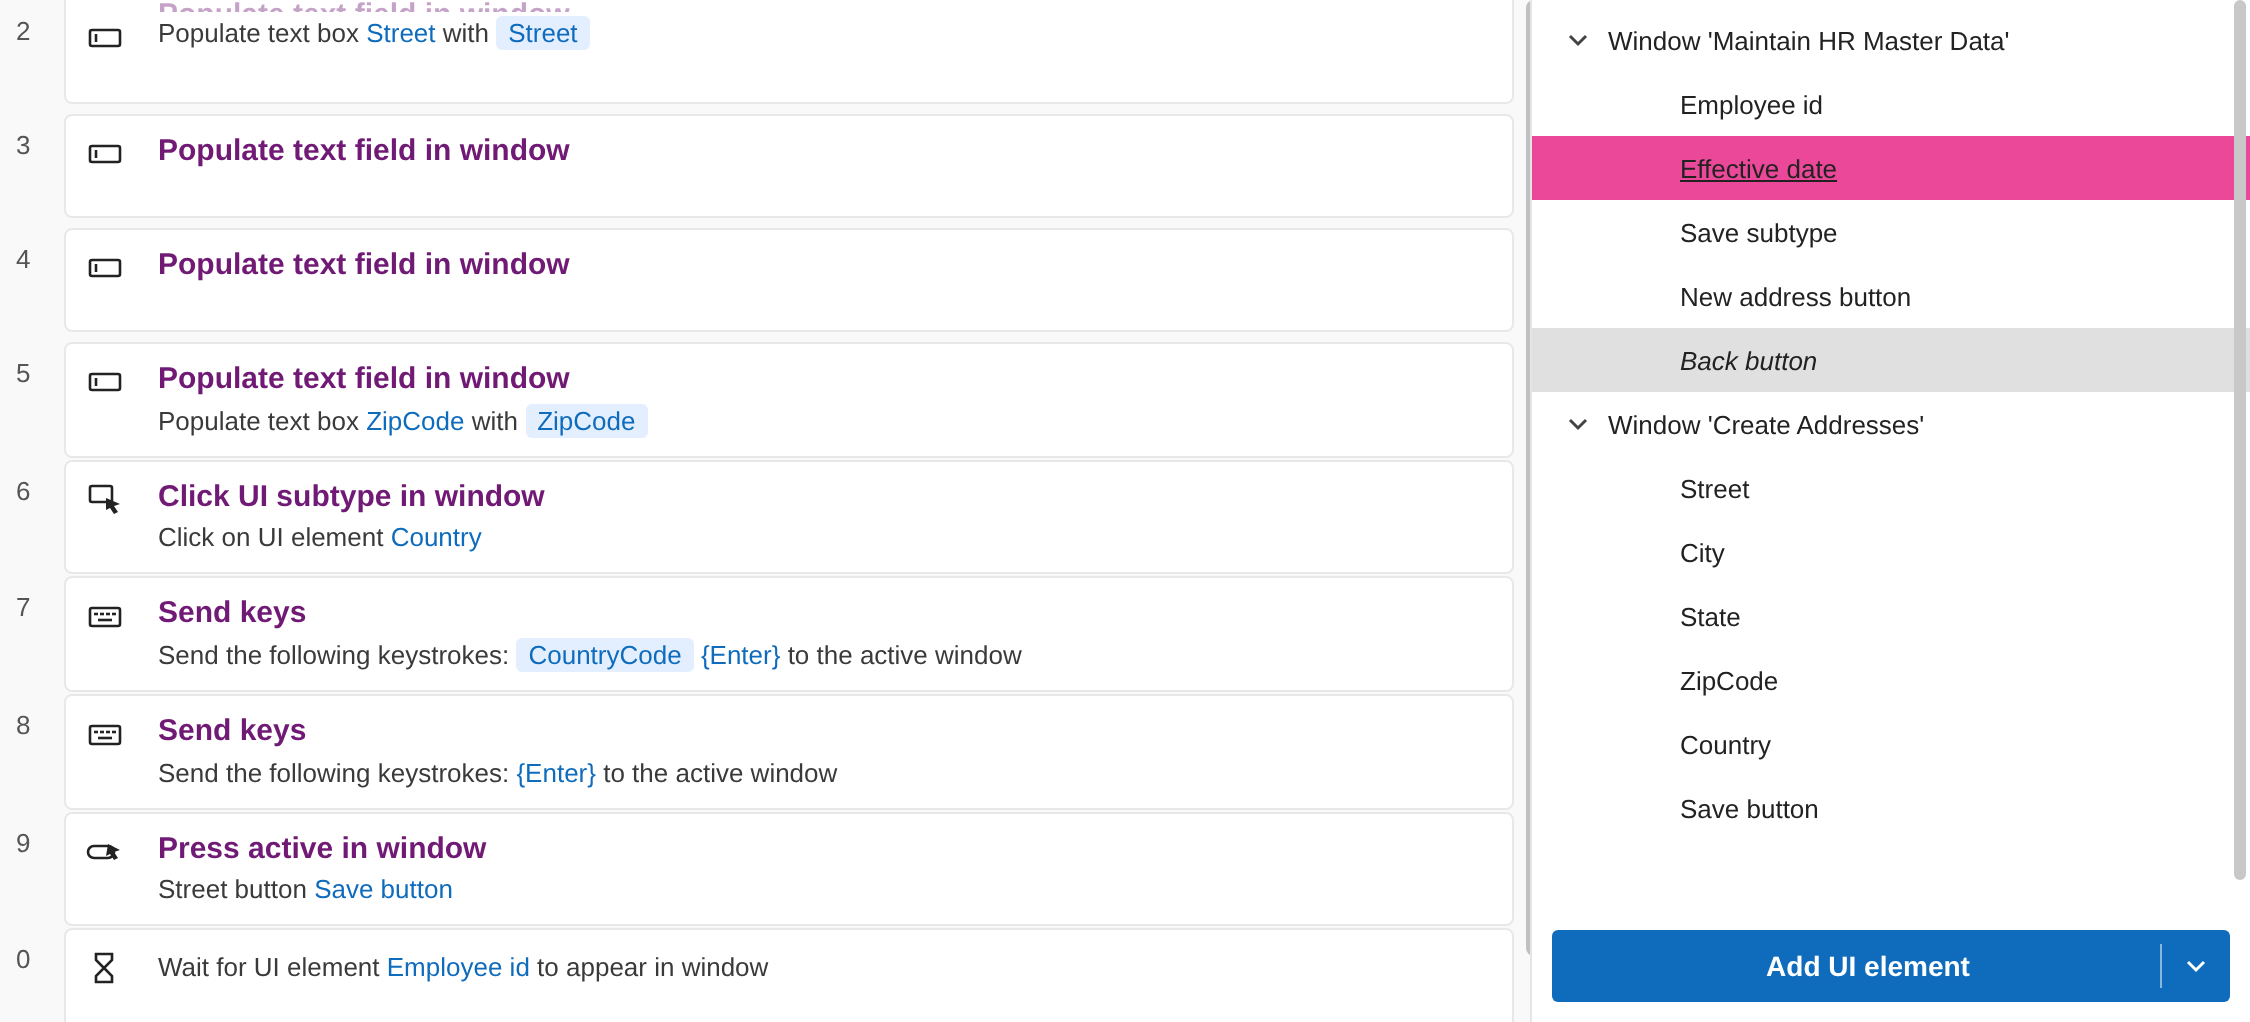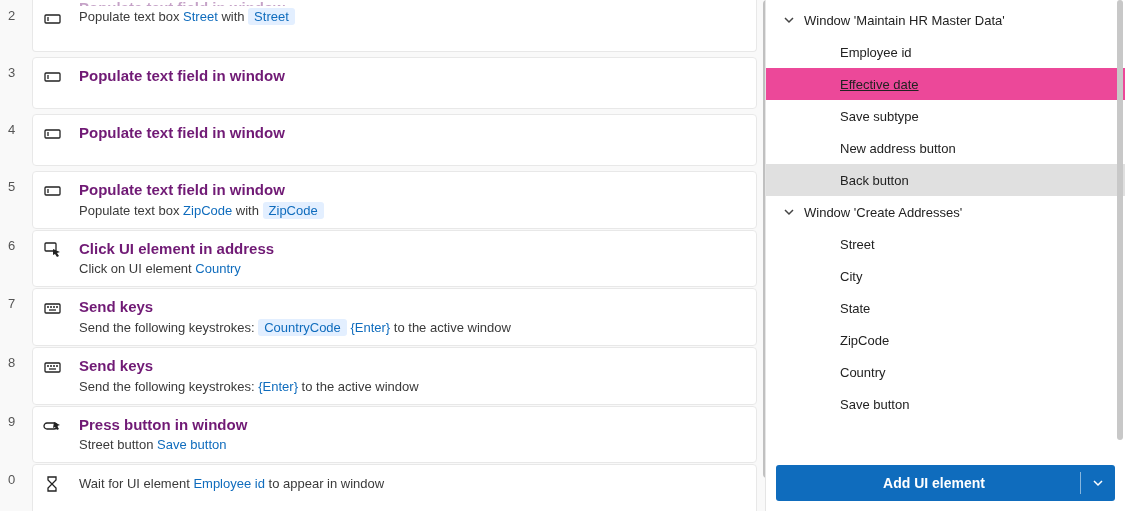--- a/index.html
+++ b/index.html
@@ -14,21 +14,21 @@
     .step-card.partial-top { border-top: none; border-radius: 0 0 4px 4px; }
     .step-icon { width: 18px; height: 18px; flex-shrink: 0; margin-top: 2px; display: flex; align-items: center; justify-content: center; }
     .step-content { flex: 1; }
     .step-title { font-size: 15px; font-weight: 700; color: #701a75; line-height: 1.3; }
     .step-desc { font-size: 13px; color: #3a3a3a; line-height: 1.4; margin-top: 2px; }
     .link { color: #0f6cbd; }
     .pill { background: #e3efff; color: #0f6cbd; padding: 1px 6px; border-radius: 3px; font-size: 13px; }
     
     .tree-panel { flex: 1; overflow-y: auto; padding-top: 4px; }
     .tree-item { display: flex; align-items: center; font-size: 13px; color: #222; padding: 8px 12px 8px 0; min-height: 32px; cursor: pointer; }
-    .tree-item.selected { background: #e0e0e0; }
+    .tree-item.selected { background: #e0e0e0; font-style: italic; }
     .tree-item.highlighted { background: #ec4899; text-decoration: underline; }
     .tree-chevron { width: 20px; text-align: center; font-size: 11px; color: #444; flex-shrink: 0; }
     .tree-indent-1 { padding-left: 18px; }
     .tree-indent-2 { padding-left: 54px; }
     .tree-label { flex: 1; }
     
     .footer { padding: 10px; background: #fff; }
     .add-btn { width: 100%; background: #0f6cbd; color: #fff; font-size: 14px; font-weight: 600; border: none; border-radius: 3px; height: 36px; display: flex; align-items: center; position: relative; cursor: pointer; padding-left: 12px; }
     .add-btn-label { flex: 1; text-align: center; }
     .add-btn-divider { width: 1px; height: 22px; background: rgba(255,255,255,0.5); }
@@ -105,21 +105,21 @@
       <div class="step-row">
         <div class="step-number">6</div>
         <div class="step-card">
           <div class="step-icon">
             <svg width="17" height="16" viewBox="0 0 17 16">
               <rect x="1" y="1" width="11" height="8" rx="1" stroke="#222" stroke-width="1.3" fill="none"></rect>
               <path d="M9 7 L16 10 L13 11 L15 14 L13 15 L11 12 L9 13 Z" fill="#222"></path>
             </svg>
           </div>
           <div class="step-content">
-            <div class="step-title">Click UI element in address</div>
+            <div class="step-title">Click UI subtype in window</div>
             <div class="step-desc"><span>Click on UI element </span><span class="link">Country</span></div>
           </div>
         </div>
       </div>
       <div class="step-row">
         <div class="step-number">7</div>
         <div class="step-card">
           <div class="step-icon">
             <svg width="17" height="14" viewBox="0 0 17 14">
               <rect x="1" y="3" width="15" height="9" rx="1" stroke="#222" stroke-width="1.3" fill="none"></rect>
@@ -158,21 +158,21 @@
       <div class="step-row">
         <div class="step-number">9</div>
         <div class="step-card">
           <div class="step-icon">
             <svg width="18" height="14" viewBox="0 0 18 14">
               <rect x="1" y="4" width="13" height="6" rx="3" stroke="#222" stroke-width="1.3" fill="none"></rect>
               <path d="M11 3 L17 6 L14 7 L16 10 L14 11 L12 8 L10 9 Z" fill="#222"></path>
             </svg>
           </div>
           <div class="step-content">
-            <div class="step-title">Press button in window</div>
+            <div class="step-title">Press active in window</div>
             <div class="step-desc"><span>Street button </span><span class="link">Save button</span></div>
           </div>
         </div>
       </div>
       <div class="step-row">
         <div class="step-number">0</div>
         <div class="step-card">
           <div class="step-icon">
             <svg width="14" height="16" viewBox="0 0 14 16">
               <path d="M3 1 L11 1 L11 4 L7 8 L11 12 L11 15 L3 15 L3 12 L7 8 L3 4 Z" stroke="#222" stroke-width="1.3" fill="none"></path>

